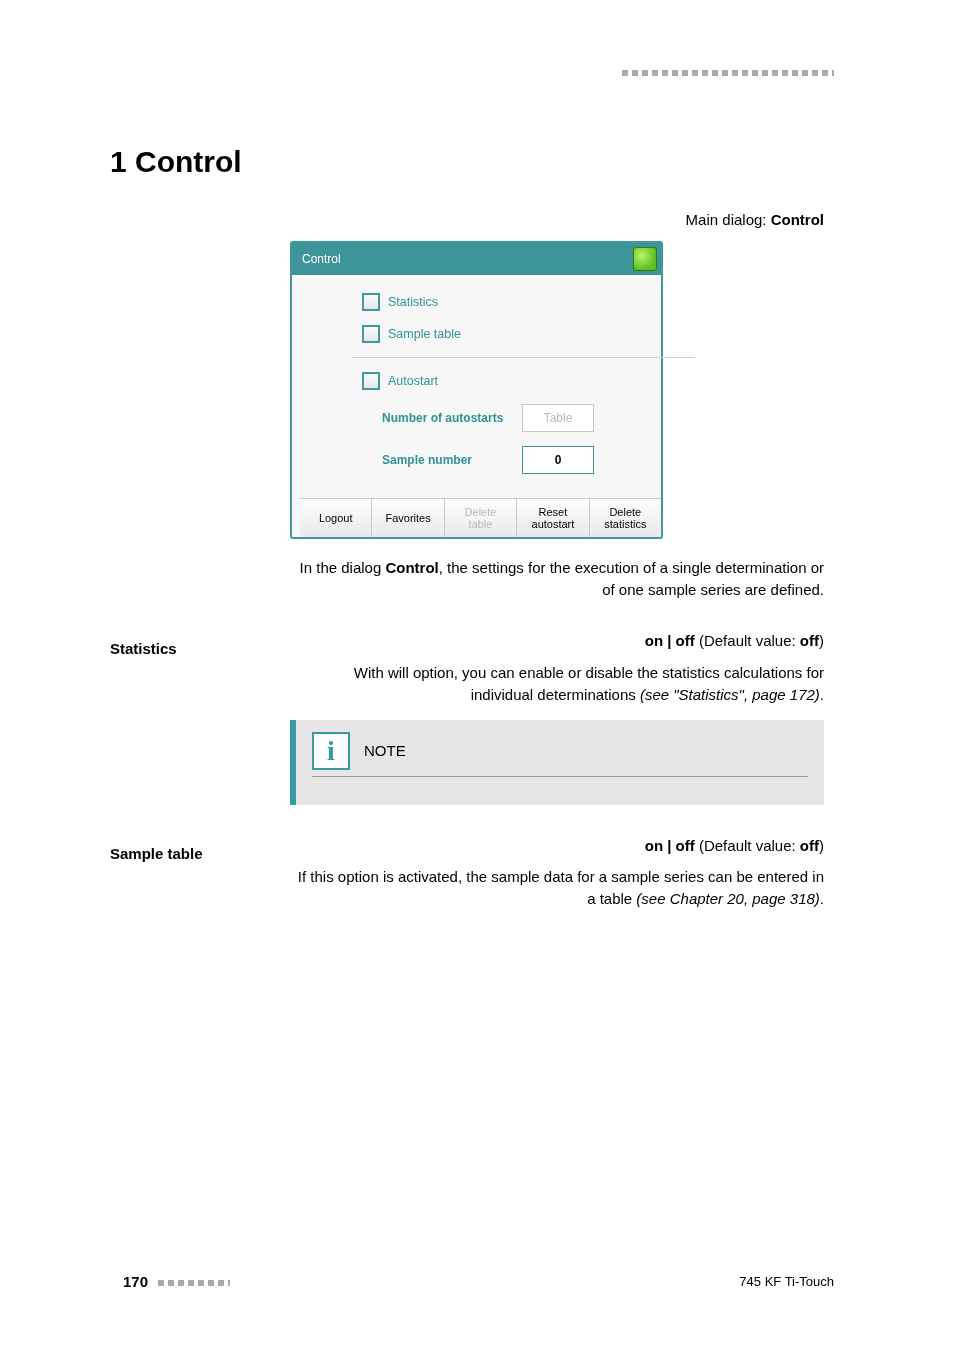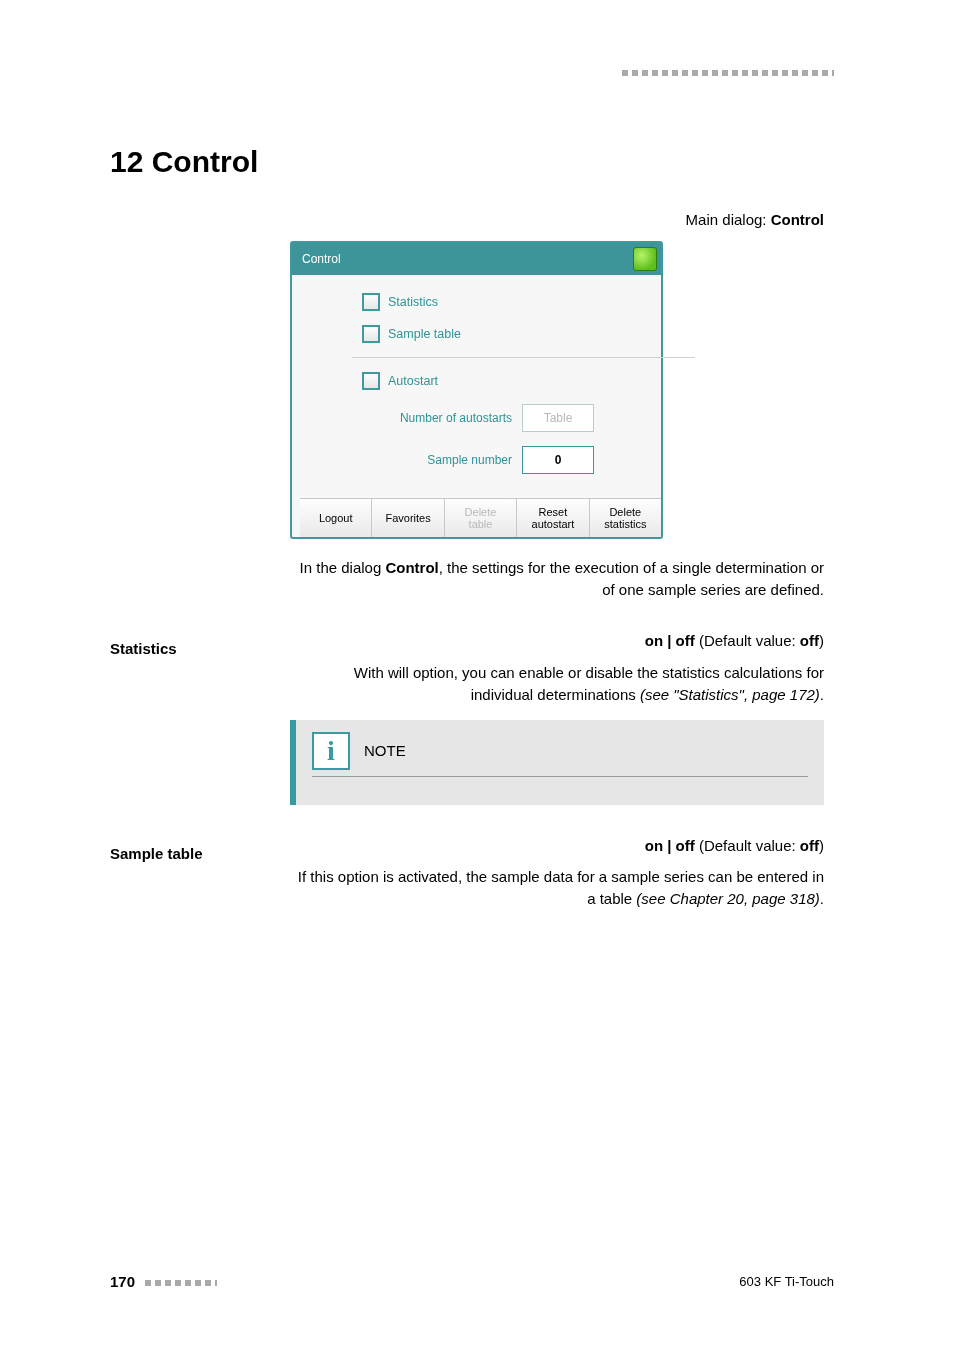--- a/index.html
+++ b/index.html
@@ -94,22 +94,22 @@
     margin-right: 8px;
     background: linear-gradient(#fdfdfd,#e6e6e6);
   }
   .mock-sep { border-top: 1px solid #d0d0d0; margin: 6px -52px 14px -10px; }
   .mock-label { color: #2f9397; font-size: 12.5px; }
   .mock-field-row {
     display: flex; align-items: center; justify-content: flex-start;
     margin-bottom: 14px; padding-left: 20px;
   }
   .mock-field-label {
-    color: #2f9397; font-size: 12px; text-align: right;
-    width: 140px; padding-right: 10px;
+    color: #2f9397; font-size: 12px; text-align: left;
+    width: 140px; padding-right: 10px; font-weight: bold;
   }
   .mock-field-box {
     width: 72px; height: 28px;
     border: 1px solid #3d9499;
     background: #fff;
     color: #000;
     display: flex; align-items: center; justify-content: center;
     font-weight: 700;
     font-size: 12px;
   }
@@ -167,21 +167,21 @@
   .footer {
     position: absolute;
     bottom: 60px;
     left: 110px;
     right: 120px;
     display: flex;
     justify-content: space-between;
     align-items: center;
     font-size: 14px;
   }
-  .footer-pageno { font-weight: 800; font-size: 15px; }
+  .footer-pageno { font-weight: 800; font-size: 15px; margin-left: 13px; }
   .footer-dashes {
     display: inline-block;
     vertical-align: middle;
     margin-left: 6px;
     height: 6px;
     width: 72px;
     background: repeating-linear-gradient(
       to right,
       #a9a9a9 0, #a9a9a9 6px,
       transparent 6px, transparent 10px
@@ -190,21 +190,21 @@
   .footer-right { font-size: 13px; }
   .clearfix::after { content:""; display:block; clear:both; }
 </style>
 </head>
 <body>
 
 <div class="page">
 
   <div class="header-dashes"></div>
 
-  <h1 class="chapter-title">12 Control</h1>
+  <h1 class="chapter-title">1 Control</h1>
 
   <div class="right-col">
     <p class="maintext">
       <span>Main dialog: </span><b>Control</b>
     </p>
 
     <div class="mock">
       <div class="mock-titlebar">
         <span>Control</span>
         <div class="mock-home"></div>
@@ -277,16 +277,16 @@
     <p class="maintext">
       <span>If this option is activated, the sample data for a sample series can be entered in a table </span><span class="italic">(see Chapter 20, page 318)</span><span>.</span>
     </p>
   </div>
 
   <div class="footer">
     <div>
       <span class="footer-pageno">170</span>
       <span class="footer-dashes"></span>
     </div>
-    <div class="footer-right">603 KF Ti-Touch</div>
+    <div class="footer-right">745 KF Ti-Touch</div>
   </div>
 
 </div>
 
 </body></html>

